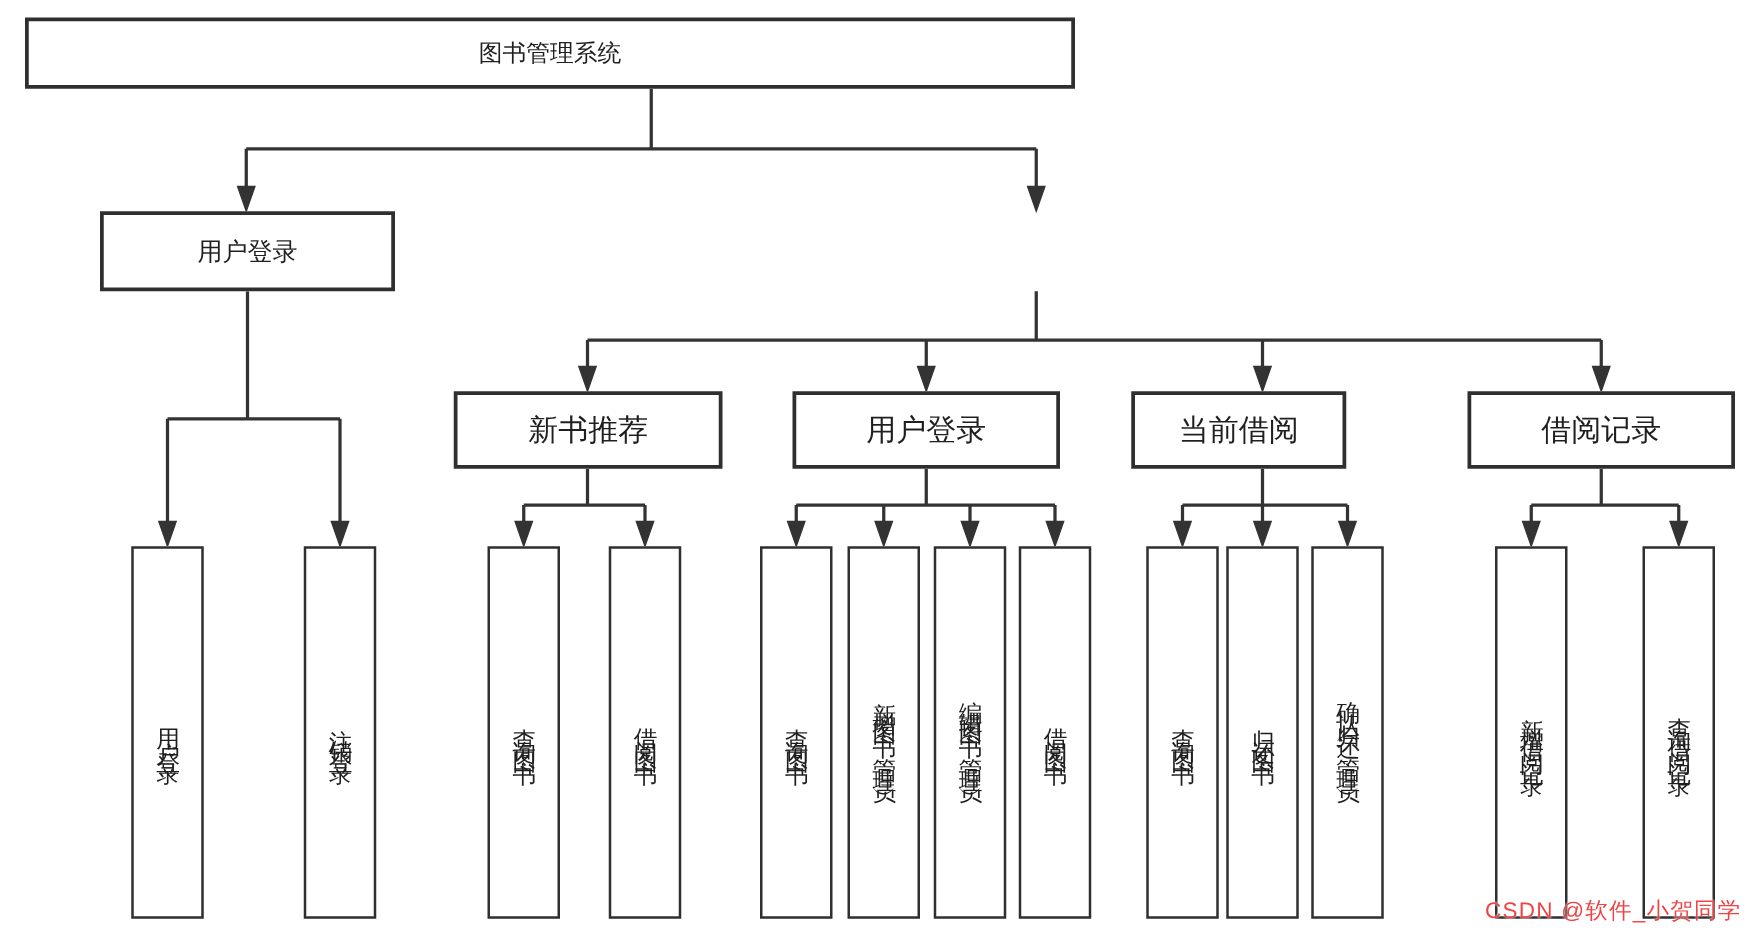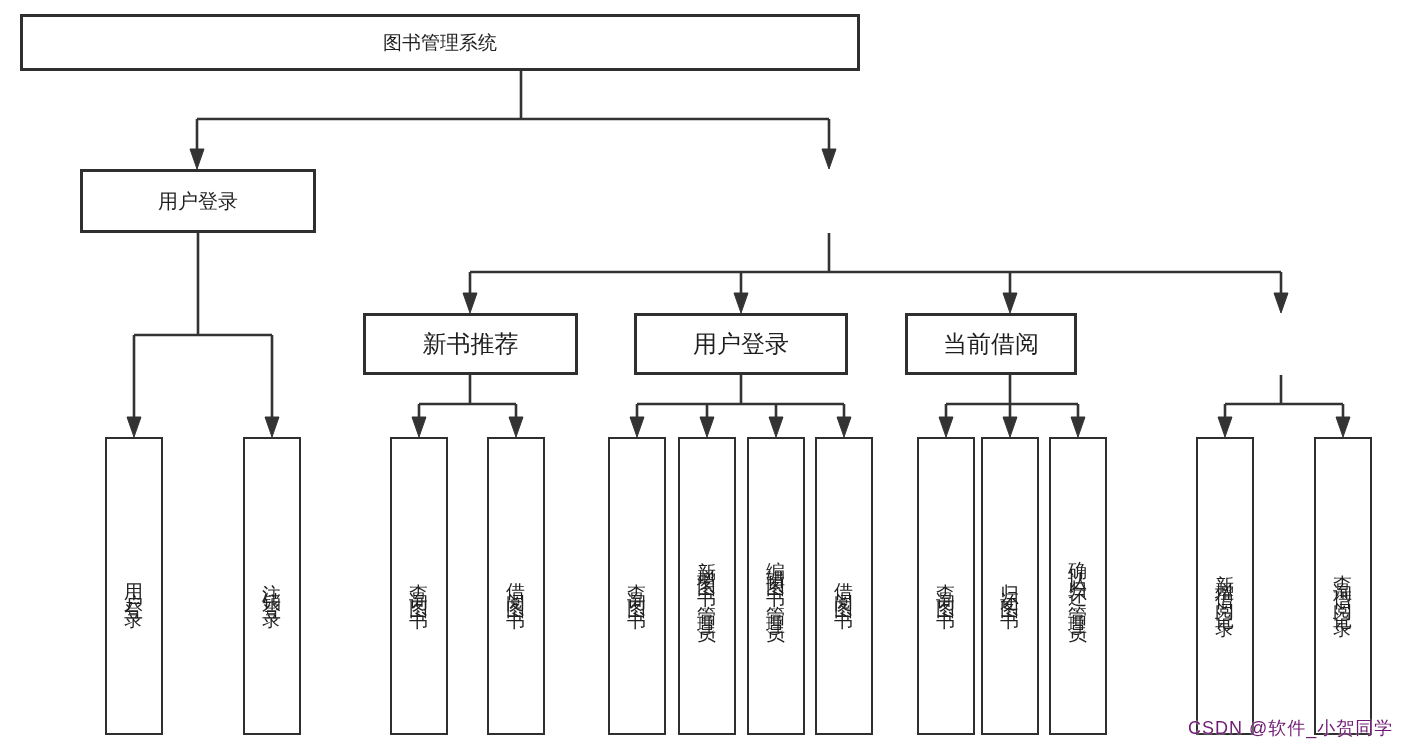--- a/index.html
+++ b/index.html
@@ -29,21 +29,21 @@
     text-orientation:mixed;
     font-size:19px;
     letter-spacing:9px;
     line-height:1;
     white-space:nowrap;
   }
   .watermark{
     position:absolute;
     left:1188px;top:716px;
     font-size:18px;
-    color:#701a75;
+    color:#ef4444;
     letter-spacing:1px;
     text-shadow:0 0 2px #ffffff;
     white-space:nowrap;
   }
   .wire{stroke:#333333;stroke-width:2.6;fill:none;}
   .arrow{fill:#333333;stroke:#333333;stroke-width:1;}
 </style>
 </head>
 <body>
 
@@ -95,20 +95,23 @@
 
   <div class="node l3" style="left:363px;width:215px">
     <span>新书推荐</span>
   </div>
   <div class="node l3" style="left:634px;width:214px">
     <span>用户登录</span>
   </div>
   <div class="node l3" style="left:905px;width:172px">
     <span>当前借阅</span>
   </div>
+  <div class="node l3" style="left:1174px;width:214px">
+    <span>借阅记录</span>
+  </div>
 
   <div class="node leaf" style="left:105px">
     <span class="vtext">用户登录</span>
   </div>
   <div class="node leaf" style="left:243px">
     <span class="vtext">注销登录</span>
   </div>
   <div class="node leaf" style="left:390px">
     <span class="vtext">查询图书</span>
   </div>

